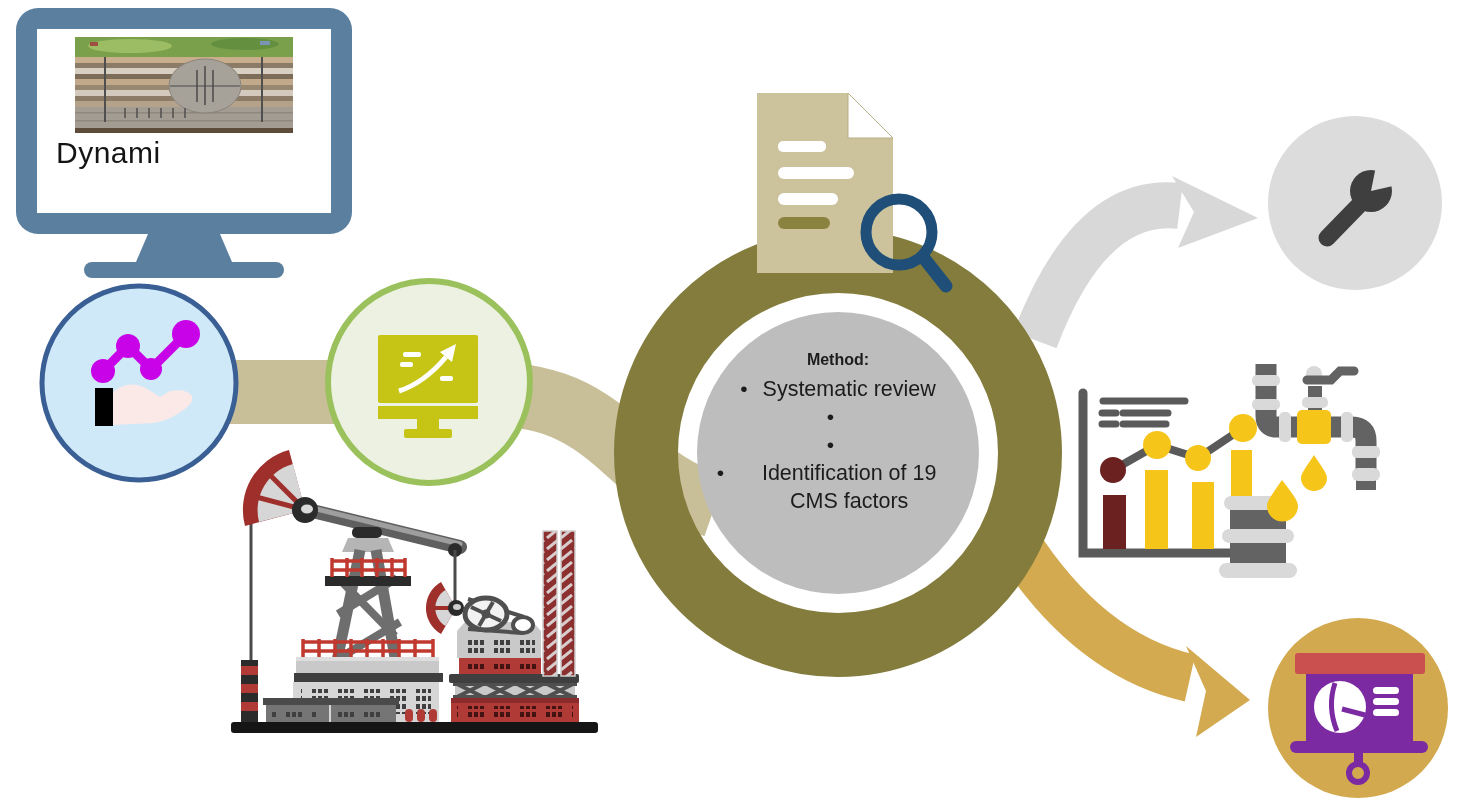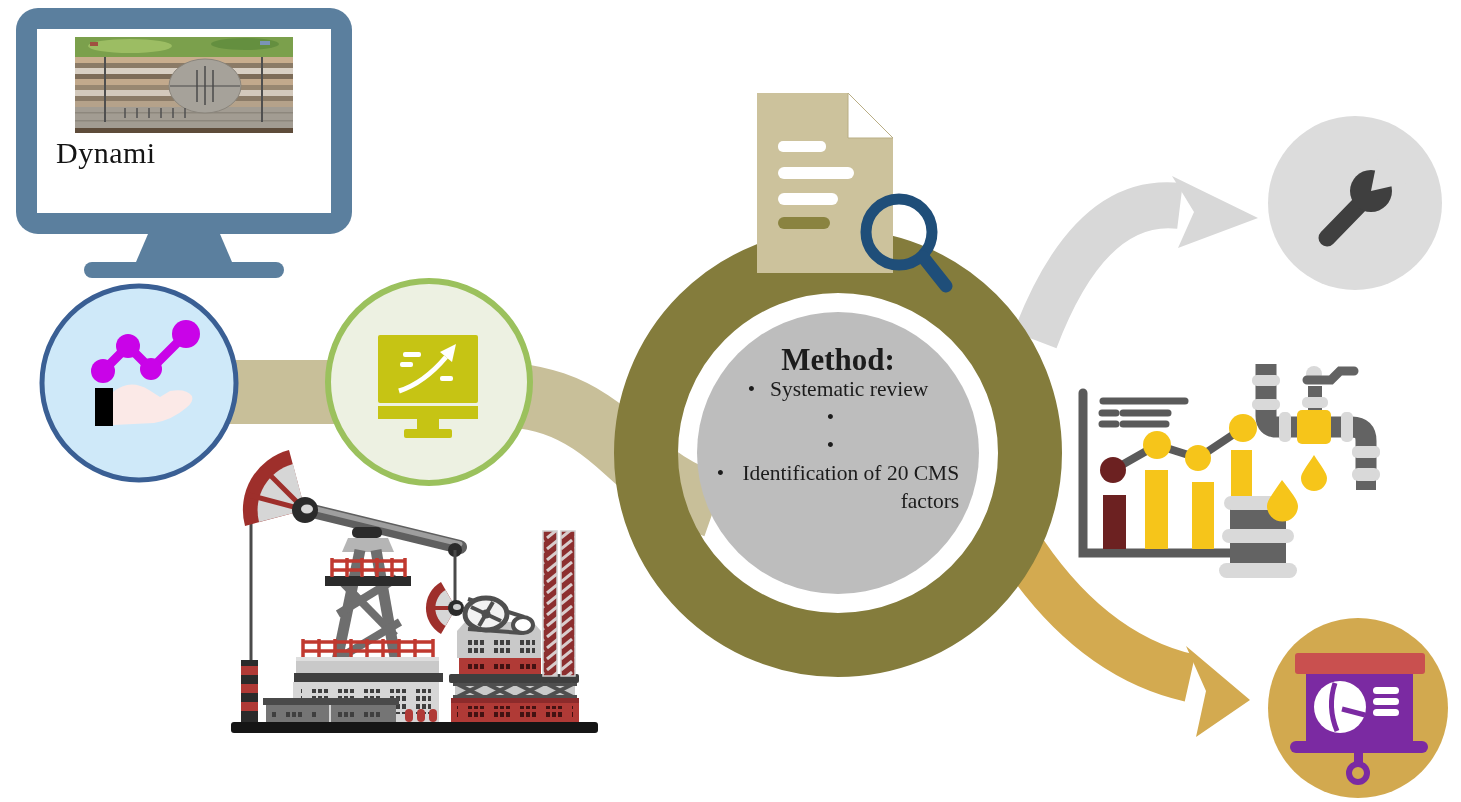--- a/index.html
+++ b/index.html
@@ -1,32 +1,32 @@
 <!DOCTYPE html>
 <html><head>
 <meta charset="utf-8">
 <style>
   html,body{margin:0;padding:0;background:#fff;}
   .canvas{
     position:relative;width:1461px;height:802px;background:#fff;overflow:hidden;
-    font-family:Liberation Serif, serif;
+    font-family:Liberation Sans, sans-serif;
   }
   .canvas svg{position:absolute;left:0;top:0;}
   .screen-caption{
     position:absolute;left:56px;top:136px;font-size:30px;color:#141414;
     letter-spacing:0.5px;
   }
   .method-text{
     position:absolute;left:693px;top:346px;width:290px;text-align:center;
     color:#1c1c1c;font-size:21.5px;line-height:28px;
   }
-  .method-heading{font-weight:bold;font-size:31px;margin-bottom:1px;}
+  .method-heading{font-weight:bold;font-size:16px;margin-bottom:1px;}
   .bullet{display:flex;align-items:flex-start;justify-content:center;}
   .bullet .dot{flex:0 0 auto;margin-right:15px;font-size:21px;}
-  .bullet .bt{display:inline-block;max-width:220px;text-align:right;}
+  .bullet .bt{display:inline-block;max-width:220px;text-align:center;}
 </style>
 </head>
 <body>
 
 <div class="canvas">
 <svg width="1461" height="802" viewBox="0 0 1461 802">
   <defs>
     <pattern id="winDark" width="26" height="8" patternUnits="userSpaceOnUse">
       <rect x="0" y="0" width="4" height="5" fill="#3f3f3f"></rect>
       <rect x="6" y="0" width="4" height="5" fill="#3f3f3f"></rect>
@@ -318,16 +318,16 @@
       <span class="bt">Systematic review</span>
     </div>
     <div class="bullet">
       <span class="dot">•</span>
     </div>
     <div class="bullet">
       <span class="dot">•</span>
     </div>
     <div class="bullet">
       <span class="dot">•</span>
-      <span class="bt">Identification of 20 CMS factors</span>
+      <span class="bt">Identification of 19 CMS factors</span>
     </div>
   </div>
 </div>
 
 </body></html>

